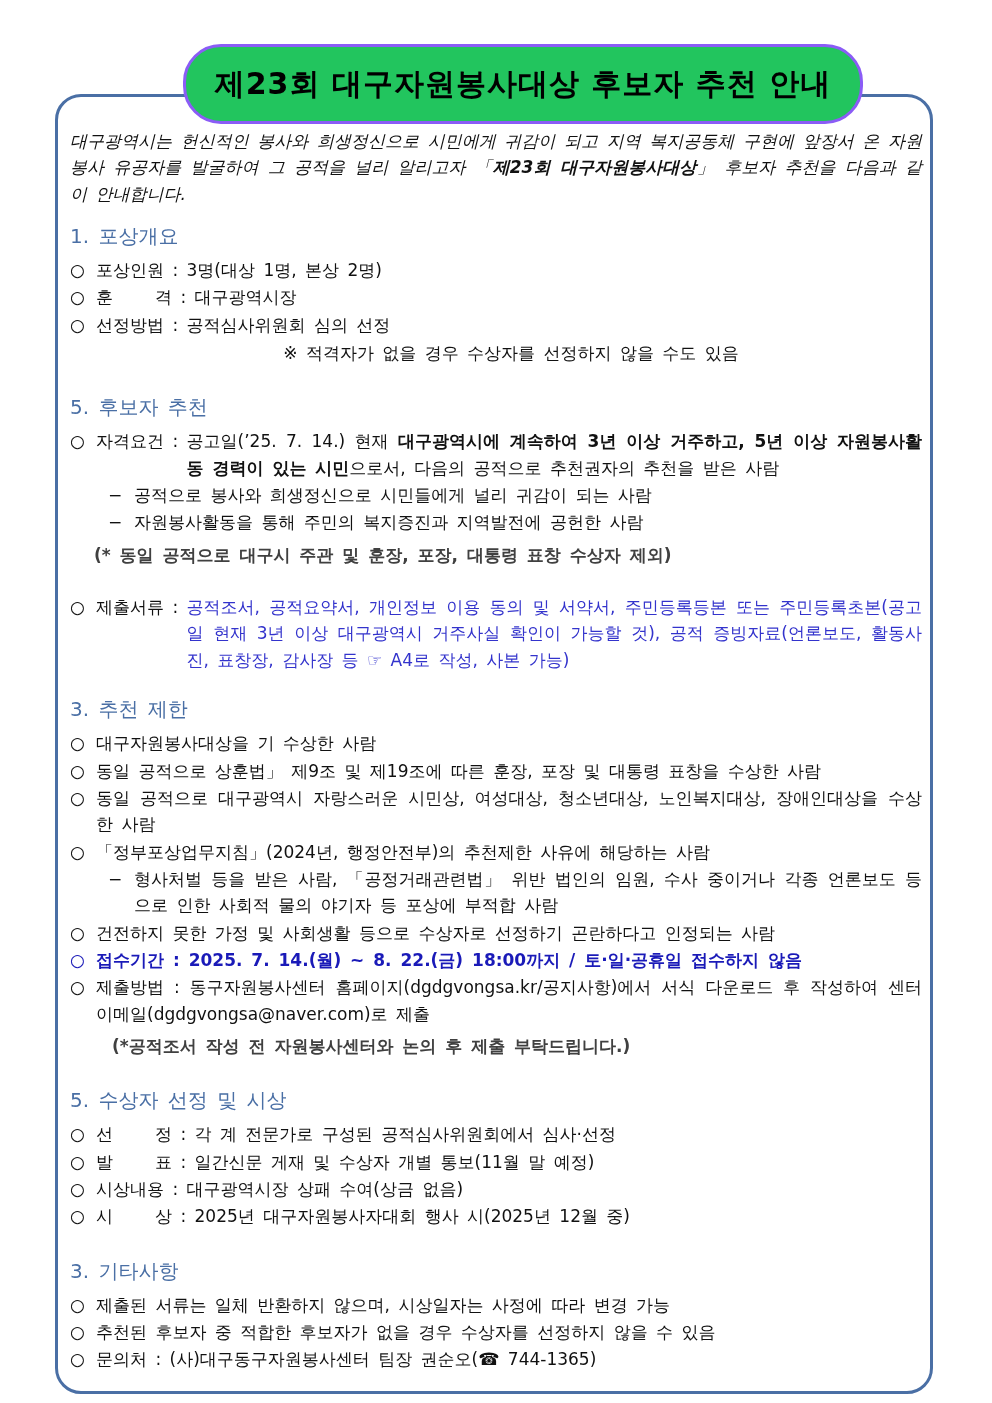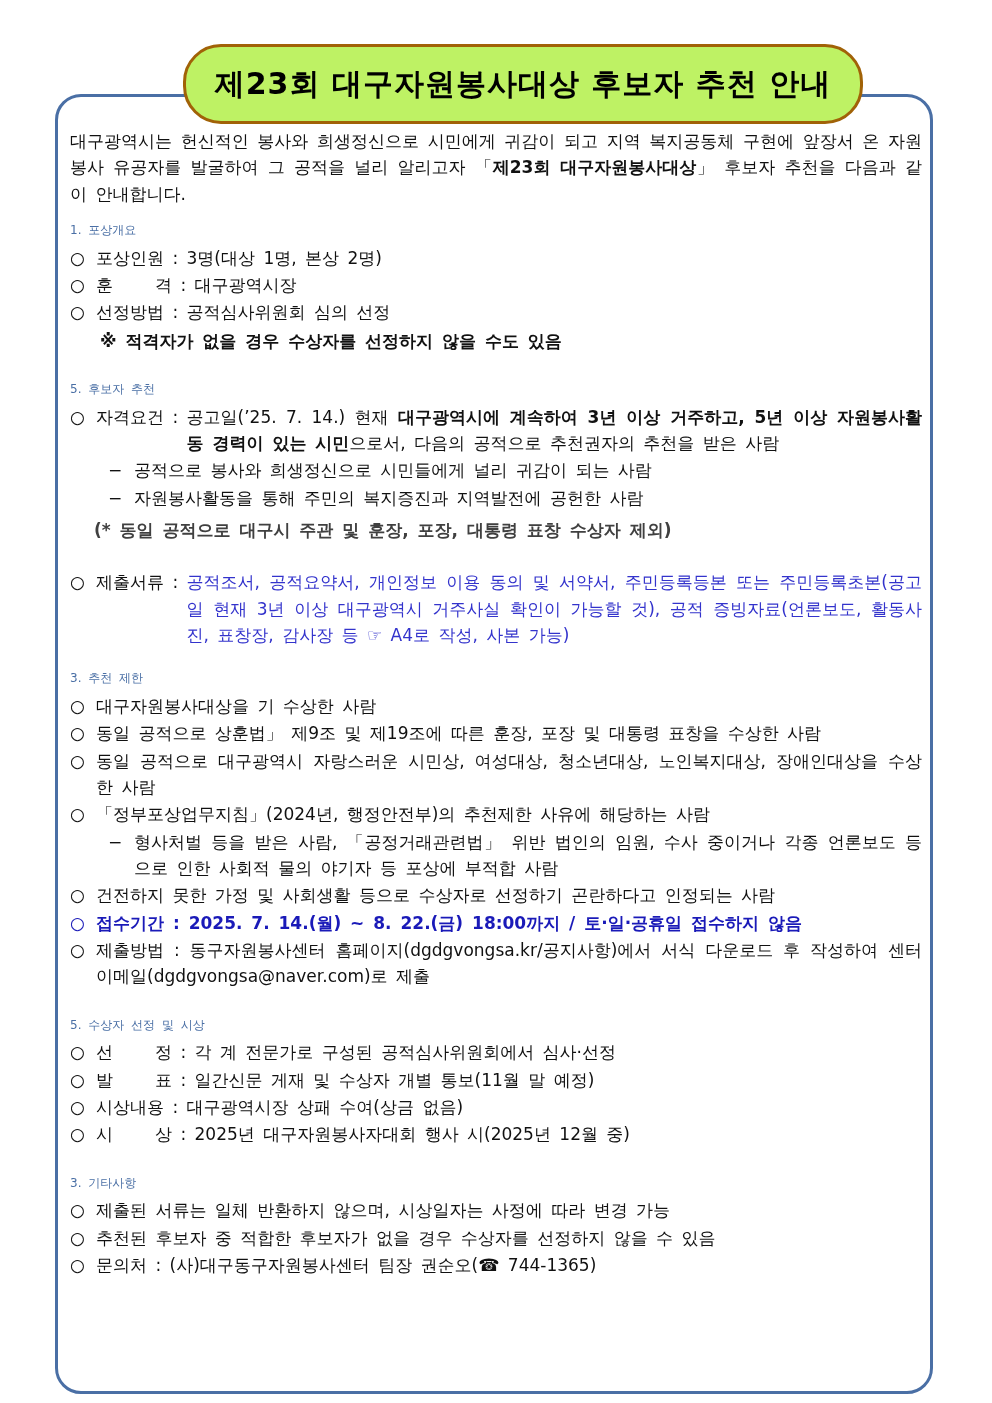--- a/index.html
+++ b/index.html
@@ -1,37 +1,37 @@
 <!DOCTYPE html>
 <html><head>
 <meta charset="utf-8">
 <style>
   html,body{margin:0;padding:0;background:#ffffff;}
   .page{position:relative;width:992px;height:1403px;background:#ffffff;overflow:hidden;
         font-family:"DejaVu Sans","Liberation Sans",sans-serif;color:#111;}
   .frame{position:absolute;left:55px;top:94px;width:872px;height:1294px;
          border:3px solid #4a6fa5;border-radius:26px;background:#ffffff;}
   .title-box{position:absolute;left:183px;top:44px;width:674px;height:74px;
-         background:#bef264;border:3px solid #a16207;border-radius:38px;z-index:3;
+         background:#22c55e;border:3px solid #8b5cf6;border-radius:38px;z-index:3;
          display:flex;align-items:center;justify-content:center;}
   .title-text{font-size:30px;font-weight:800;color:#000;letter-spacing:1px;white-space:nowrap;}
   .content{position:absolute;left:70px;top:128px;width:852px;z-index:2;
          font-size:17px;line-height:1.55;word-spacing:3px;}
-  .intro{margin:0 0 4px 0;text-align:justify;}
-  .sec-h{margin:26px 0 5px 0;font-size:12px;font-weight:400;color:#4a6fa5;}
+  .intro{margin:0 0 4px 0;text-align:justify;font-style:italic;}
+  .sec-h{margin:26px 0 5px 0;font-size:20px;font-weight:400;color:#4a6fa5;}
   .sec-h.tight{margin-top:21px;}
   .item{display:flex;align-items:flex-start;margin:1px 0;}
   .bullet{flex:0 0 26px;}
   .lbl{white-space:nowrap;}
   .txt{flex:1;text-align:justify;}
   .b{font-weight:bold;}
   .blue{color:#3333cc;}
   .deadline{color:#1a1ab8;font-weight:bold;}
   .red{color:#404040;font-weight:bold;}
-  .note{margin:2px 0 2px 30px;font-weight:bold;}
+  .note{margin:2px 0 2px 30px;font-weight:normal;text-align:center;}
   .rednote{margin:6px 0 6px 24px;}
   .rednote2{margin:6px 0 6px 42px;}
   .dash{margin-left:38px;}
   .gap-top{margin-top:26px;}
 </style>
 </head>
 <body>
 
 <div class="page">
   <div class="frame"></div>
@@ -108,20 +108,21 @@
 
     <div class="item deadline">
       <span class="bullet">○</span>
       <span class="lbl">접수기간&nbsp;:&nbsp;</span>
       <span class="txt">2025. 7. 14.(월) ~ 8. 22.(금) 18:00까지 / 토·일·공휴일 접수하지 않음</span>
     </div>
     <div class="item">
       <span class="bullet">○</span>
       <span class="txt">제출방법 : 동구자원봉사센터 홈페이지(dgdgvongsa.kr/공지사항)에서 서식 다운로드 후 작성하여 센터 이메일(dgdgvongsa@naver.com)로 제출</span>
     </div>
+    <div class="red rednote2">(*공적조서 작성 전 자원봉사센터와 논의 후 제출 부탁드립니다.)</div>
 
     <h2 class="sec-h">5. 수상자 선정 및 시상</h2>
     <div class="item">
       <span class="bullet">○</span>
       <span class="txt">선&nbsp;&nbsp;&nbsp;&nbsp;&nbsp;정 : 각 계 전문가로 구성된 공적심사위원회에서 심사·선정</span>
     </div>
     <div class="item">
       <span class="bullet">○</span>
       <span class="txt">발&nbsp;&nbsp;&nbsp;&nbsp;&nbsp;표 : 일간신문 게재 및 수상자 개별 통보(11월 말 예정)</span>
     </div>

